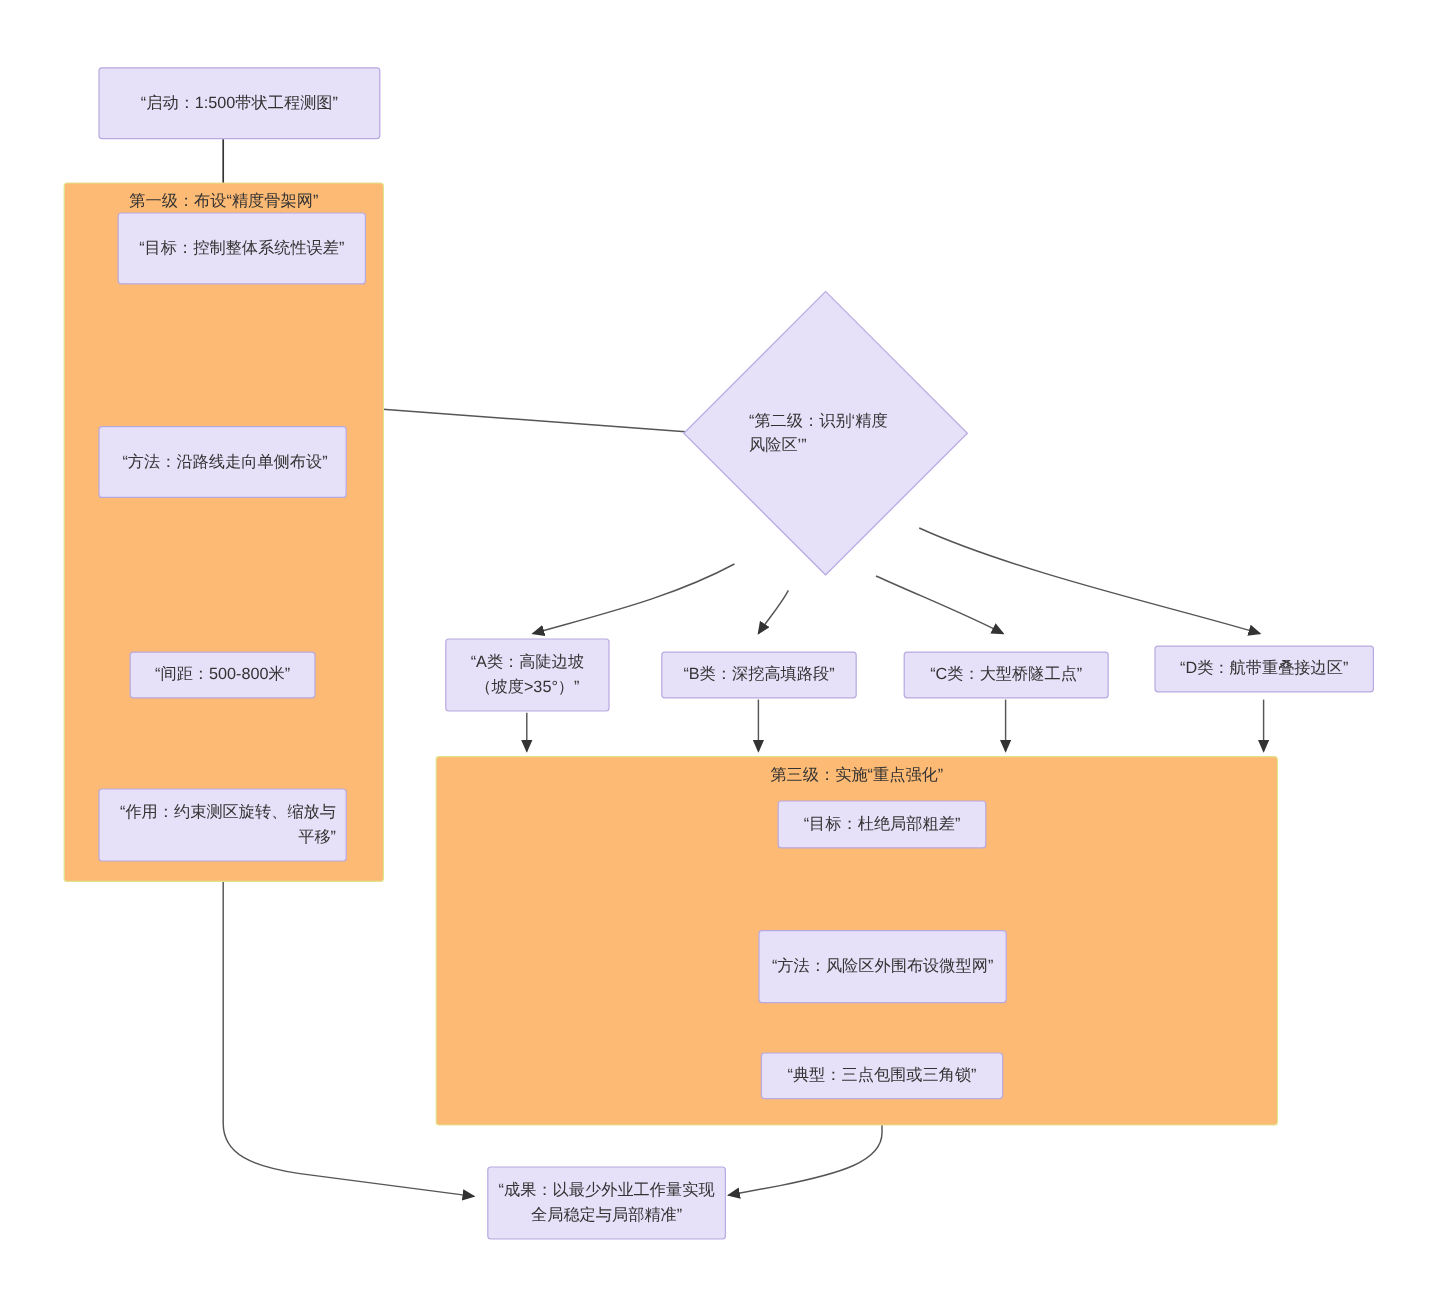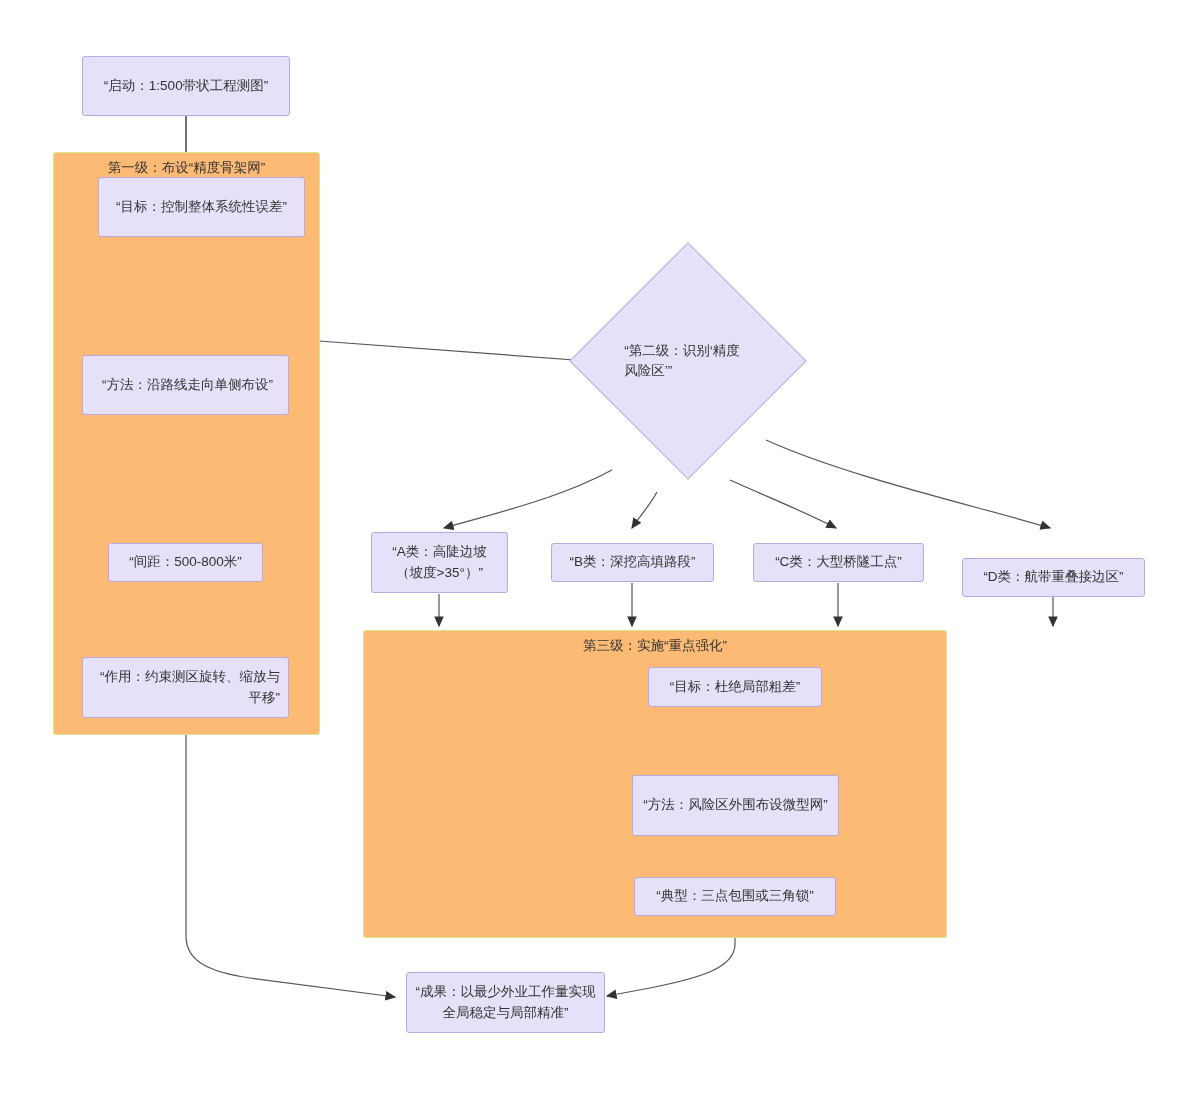--- a/index.html
+++ b/index.html
@@ -141,25 +141,25 @@
       <path d="M186,718 L186,936 C186,962 210,972 250,978 L395,997" marker-end="url(#arrowthin)"></path>
 
       <path d="M735,916 L735,944 C735,968 700,978 650,988 L607,996" marker-end="url(#arrowthin)"></path>
     </g>
   </svg>
 
   <div class="cluster" style="left:53px; top:152px; width:267px; height:583px;">
     <div class="cluster-label">第一级：布设“精度骨架网”</div>
   </div>
 
-  <div class="cluster" style="left:363px; top:630px; width:584px; height:308px;">
+  <div class="cluster" style="left:363px; top:630px; width:702px; height:308px;">
     <div class="cluster-label">第三级：实施“重点强化”</div>
   </div>
 
-  <div class="node" style="left:82px; top:56px; width:208px; height:60px;">
+  <div class="node" style="left:82px; top:56px; width:235px; height:60px;">
     <span>“启动：1:500带状工程测图”</span>
   </div>
 
   <div class="node" style="left:98px; top:177px; width:207px; height:60px;align-items:center;">
     <span>“目标：控制整体系统性误差”</span>
   </div>
 
   <div class="node" style="left:82px; top:355px; width:207px; height:60px;padding-left:12px;">
     <span>“方法：沿路线走向单侧布设”</span>
   </div>
@@ -182,21 +182,21 @@
   </div>
 
   <div class="node" style="left:551px; top:543px; width:163px; height:39px;">
     <span>“B类：深挖高填路段”</span>
   </div>
 
   <div class="node" style="left:753px; top:543px; width:171px; height:39px;">
     <span>“C类：大型桥隧工点”</span>
   </div>
 
-  <div class="node" style="left:962px; top:558px; width:183px; height:39px;">
+  <div class="node" style="left:962px; top:538px; width:183px; height:39px;">
     <span>“D类：航带重叠接边区”</span>
   </div>
 
   <div class="node" style="left:648px; top:667px; width:174px; height:40px;">
     <span>“目标：杜绝局部粗差”</span>
   </div>
 
   <div class="node" style="left:632px; top:775px; width:207px; height:61px;">
     <span>“方法：风险区外围布设微型网”</span>
   </div>

